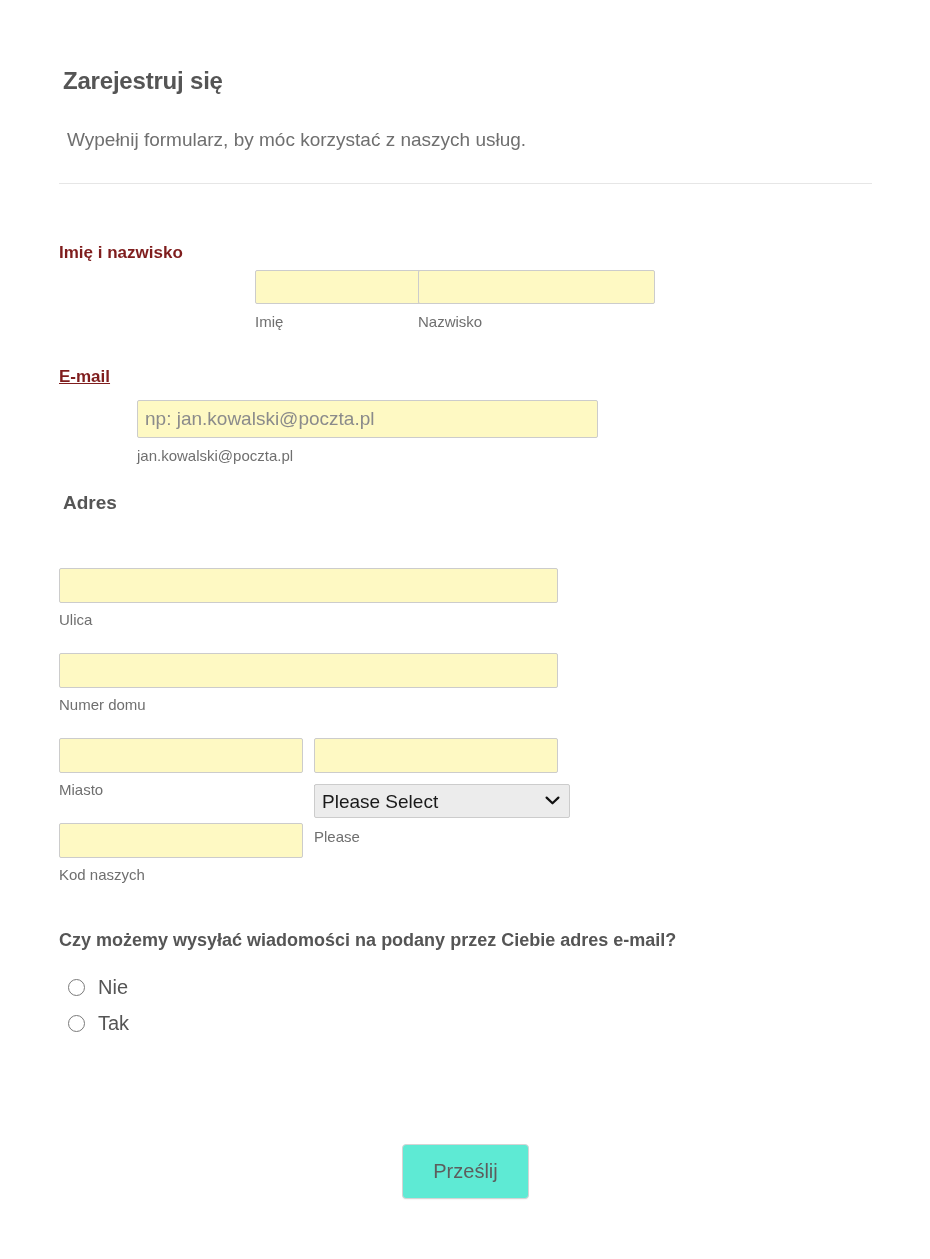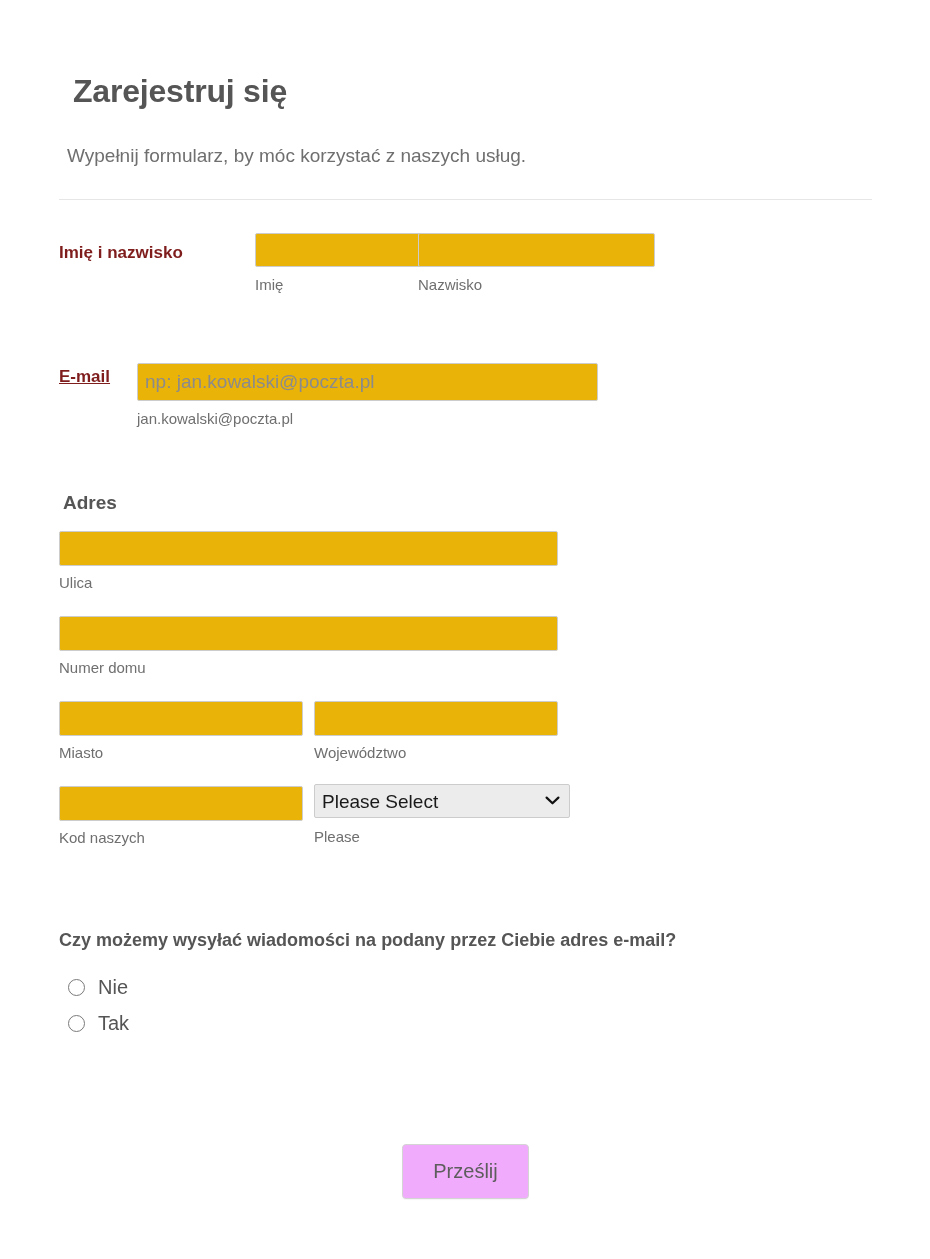--- a/index.html
+++ b/index.html
@@ -26,22 +26,22 @@
     left: 59px;
     top: 0;
     width: 813px;
   }
 
   
   .form-header {
     padding-top: 56px;
   }
   .form-title {
-    margin: 14px;
-    font-size: 32px;
+    margin: 4px;
+    font-size: 24px;
     line-height: 42px;
     font-weight: bold;
     color: #555555;
     letter-spacing: -0.2px;
   }
   .form-subtitle {
     margin: 8px;
     padding-top: 17px;
     font-size: 19px;
     line-height: 26px;
@@ -72,27 +72,28 @@
     color: #6f6f6f;
     line-height: 18px;
     font-weight: normal;
   }
 
   input.txt {
     box-sizing: border-box;
     height: 34px;
     border: 1px solid #cccccc;
     border-radius: 2px;
-    background: #eab308;
+    background: #fef9c3;
     font-family: "Liberation Sans", sans-serif;
     font-size: 17px;
     color: #555555;
     padding: 4px 7px;
     outline: none;
     vertical-align: middle;
+    margin-top: 37px;
   }
   input.txt::placeholder {
     color: #8b8b8b;
     opacity: 1;
   }
   input.txt.tall {
     height: 35px;
   }
 
   
@@ -265,21 +266,21 @@
     top: 1144px;
     width: 813px;
     text-align: center;
   }
   .submit-btn {
     display: inline-block;
     box-sizing: border-box;
     min-width: 127px;
     height: 55px;
     padding: 0 26px;
-    background: #f0abfc;
+    background: #5eead4;
     border: 1px solid #d4d4d4;
     border-radius: 4px;
     font-family: "Liberation Sans", sans-serif;
     font-size: 20px;
     color: #5d5d5d;
     cursor: pointer;
     box-shadow: 0 1px 1px rgba(0,0,0,0.04);
   }
 </style>
 </head>

